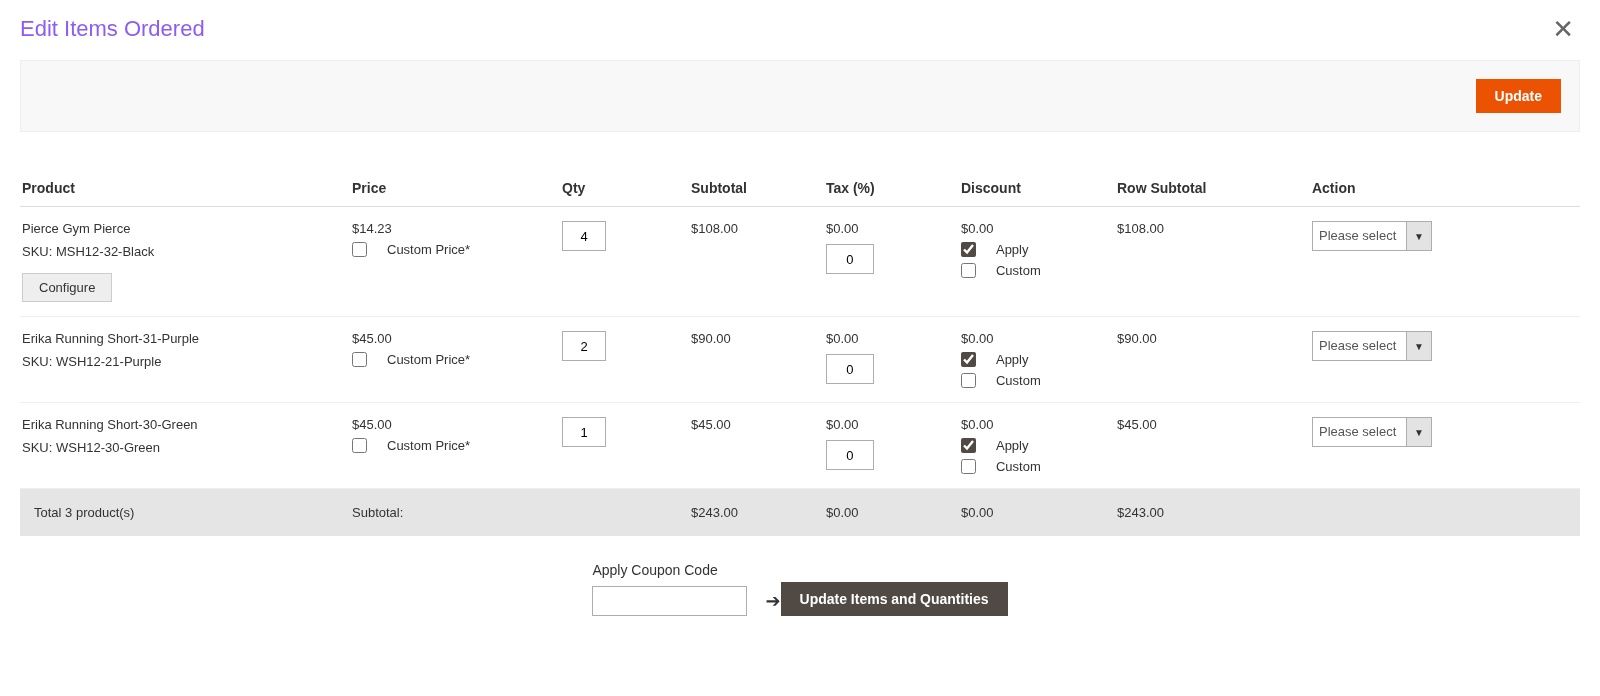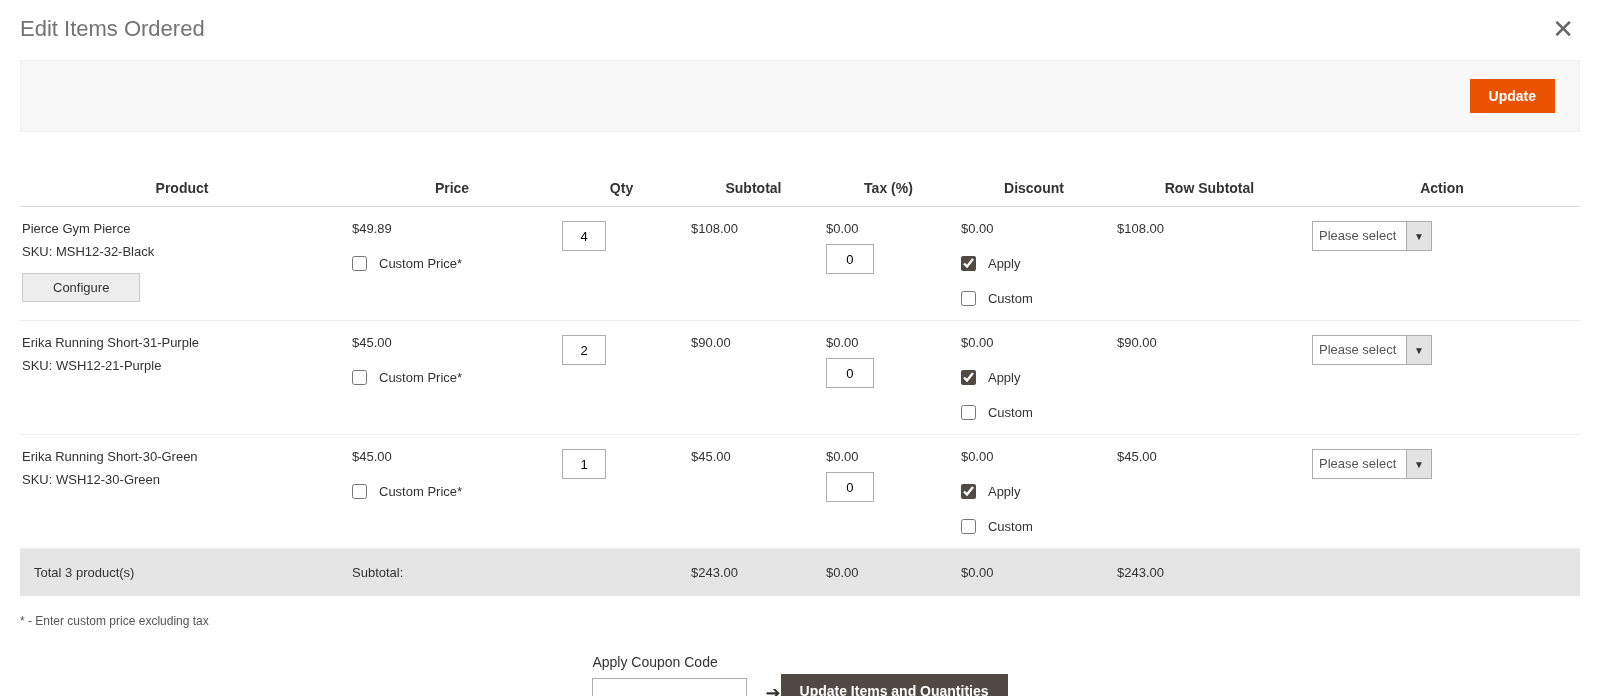--- a/index.html
+++ b/index.html
@@ -16,33 +16,33 @@
   }
   .header-row {
     display: flex;
     justify-content: space-between;
     align-items: center;
     margin-bottom: 18px;
   }
   .page-title {
     font-size: 22px;
     font-weight: 400;
-    color: #737373;
+    color: #8b5cf6;
   }
   .close-icon {
     font-size: 26px;
     color: #666;
     cursor: pointer;
     line-height: 1;
     padding-right: 6px;
   }
   .top-bar {
     background: #f8f8f8;
     border: 1px solid #eee;
-    padding: 18px 24px;
+    padding: 18px 18px;
     display: flex;
     justify-content: flex-end;
     margin-bottom: 36px;
   }
   .btn {
     display: inline-block;
     border: 1px solid transparent;
     padding: 8px 18px;
     font-size: 14px;
     font-weight: 600;
@@ -56,21 +56,21 @@
   }
   .btn-dark {
     background: #514943;
     color: #fff;
     border-color: #514943;
   }
   .btn-small {
     background: #eee;
     border: 1px solid #ccc;
     color: #333;
-    padding: 6px 30px;
+    padding: 6px 16px;
     font-size: 13px;
     font-weight: 400;
   }
   .section-head {
     display: flex;
     justify-content: space-between;
     align-items: center;
     border-bottom: 1px solid #ccc;
     padding-bottom: 10px;
     margin-bottom: 0;
@@ -79,21 +79,21 @@
     font-size: 19px;
     font-weight: 400;
     color: #41362f;
   }
   table.items {
     width: 100%;
     border-collapse: collapse;
     table-layout: fixed;
   }
   table.items th {
-    text-align: center;
+    text-align: left;
     font-weight: 600;
     font-size: 14px;
     color: #333;
     padding: 12px 8px 10px 2px;
     border-bottom: 1px solid #ddd;
   }
   table.items td {
     padding: 14px 8px 14px 2px;
     border-bottom: 1px solid #eee;
     vertical-align: top;
@@ -111,22 +111,22 @@
 
   .sku-line {
     margin-top: 8px;
   }
   .configure-wrap {
     margin-top: 14px;
   }
   .check-line {
     display: flex;
     align-items: flex-end;
-    gap: 12px;
-    margin-top: 20px;
+    gap: 20px;
+    margin-top: 6px;
     font-size: 13px;
   }
   input[type="checkbox"] {
     width: 15px;
     height: 15px;
     margin: 0;
     accent-color: #514943;
   }
   .num-input {
     width: 44px;
@@ -256,21 +256,21 @@
       </tr>
     </thead>
     <tbody id="items-body">
         <tr>
           <td>
             <div>Pierce Gym Pierce</div>
             <div class="sku-line"><span>SKU: </span><span>MSH12-32-Black</span></div>
             <div class="configure-wrap"><button class="btn btn-small">Configure</button></div>
           </td>
           <td>
-            <div>$49.89</div>
+            <div>$14.23</div>
             <label class="check-line">
               <input type="checkbox" style="">
               <span>Custom Price*</span>
             </label>
           </td>
           <td><input class="num-input" type="text" value="4" style=""></td>
           <td>$108.00</td>
           <td><div>$0.00</div><input class="tax-input" type="text" value="0" style=""></td>
           <td>
             <div>$0.00</div>
@@ -367,21 +367,20 @@
         <td></td>
         <td>$243.00</td>
         <td>$0.00</td>
         <td>$0.00</td>
         <td>$243.00</td>
         <td></td>
       </tr>
     </tbody>
   </table>
 
-  <div class="footnote">* - Enter custom price excluding tax</div>
 
   <div class="coupon-block">
     <div>
       <span class="coupon-label">Apply Coupon Code</span>
       <div class="coupon-row">
         <input class="coupon-input" type="text" value="" style="">
         <span class="arrow-icon">➔</span>
       </div>
     </div>
     <button class="btn btn-dark">Update Items and Quantities</button>

